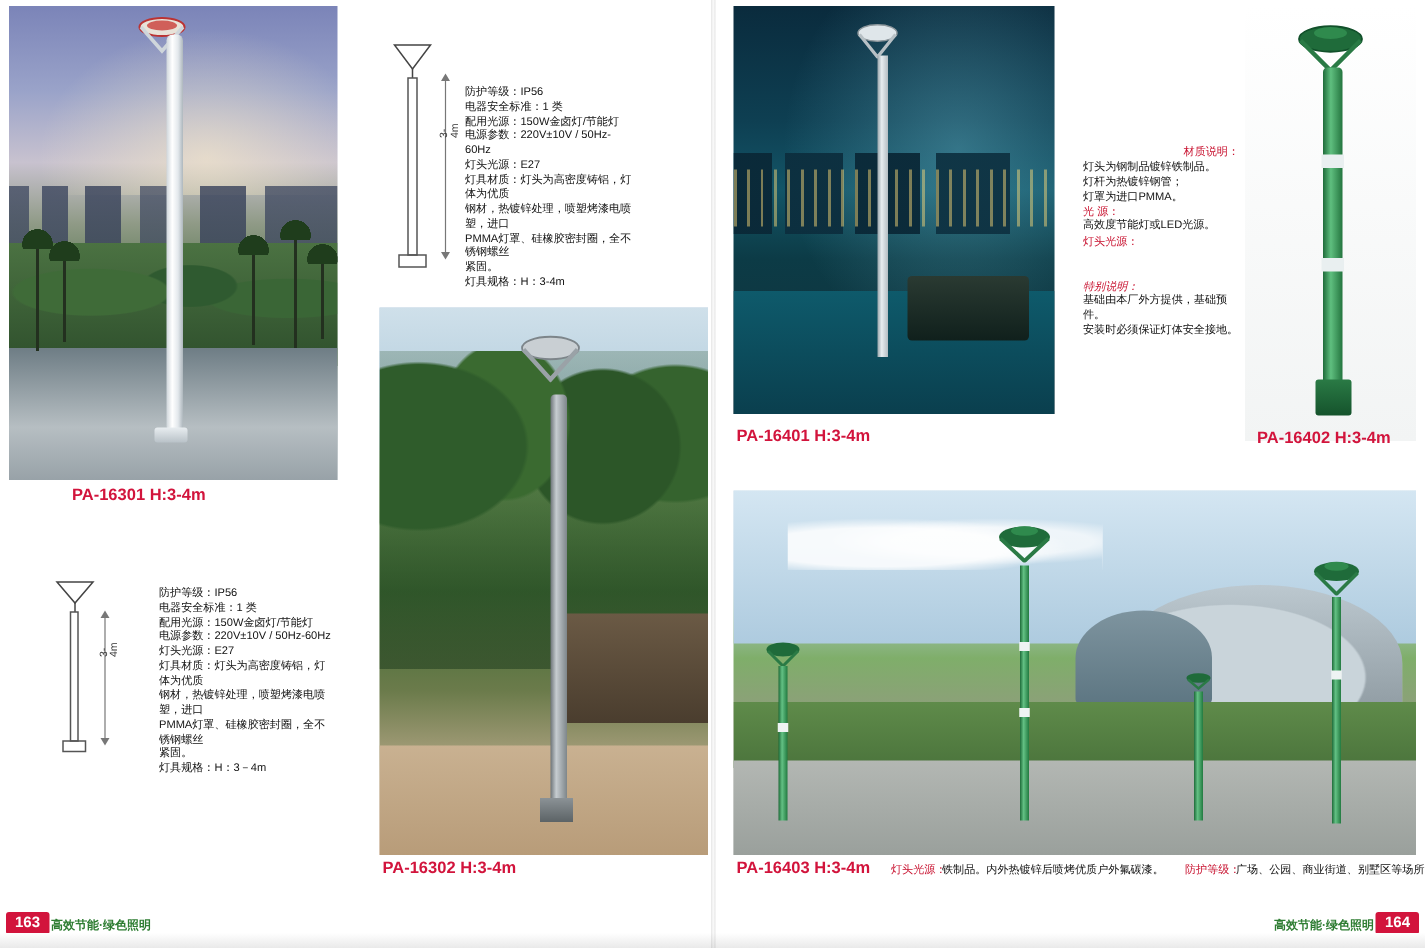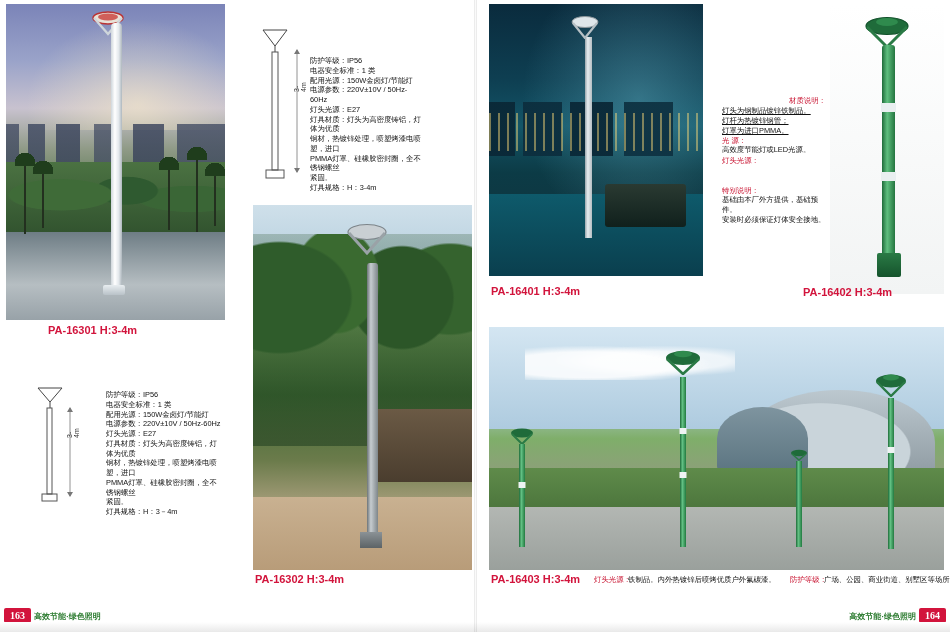--- a/index.html
+++ b/index.html
@@ -31,21 +31,20 @@
   .spec-note.red{color:#c8102e;}
 
   
   .drawing{position:absolute;background:#fff;}
   .drawing svg{display:block;}
 
   
   .footer-bar{
     position:absolute;left:0;right:0;bottom:0;height:34px;
     background:#fff;
-    font-family:Liberation Serif, serif;
   }
   .pagenum{
     position:absolute;bottom:9px;
     font-size:10px;font-weight:bold;color:#fff;
     background:#d2143c;padding:2px 6px;border-radius:2px;
   }
   .footer-text{
     position:absolute;bottom:10px;
     font-size:8px;color:#2e7d32;font-weight:bold;white-space:nowrap;
   }
@@ -293,44 +292,44 @@
       <svg width="30" height="24" viewBox="0 0 30 24">
         <ellipse cx="15" cy="7" rx="13" ry="5.5" fill="#dfe6ea" stroke="#8e979c" stroke-width="1"></ellipse>
         <path d="M3 8 q12 15 12 15 q0 0 12 -15" fill="none" stroke="#b7c0c5" stroke-width="2.2"></path>
       </svg>
     </div>
     <div class="nlamp-pole"></div>
   </div>
   <div class="caption" style="left:491px;top:285px;">PA-16401 H:3-4m</div>
 
   <div class="spec-note red" style="left:722px;top:96px;width:104px;text-align:right;">材质说明：</div>
-  <div class="spec-note" style="left:722px;top:106px;width:104px;text-decoration:underline;">灯头为钢制品镀锌铁制品。
+  <div class="spec-note" style="left:722px;top:106px;width:104px;">灯头为钢制品镀锌铁制品。
 灯杆为热镀锌钢管；
 灯罩为进口PMMA。</div>
   <div class="spec-note red" style="left:722px;top:136px;width:104px;">光  源：</div>
   <div class="spec-note" style="left:722px;top:145px;width:104px;">高效度节能灯或LED光源。</div>
   <div class="spec-note red" style="left:722px;top:156px;width:104px;">灯头光源：</div>
-  <div class="spec-note red" style="left:722px;top:186px;width:104px;">特别说明：</div>
+  <div class="spec-note red" style="left:722px;top:186px;width:104px;font-style:italic;">特别说明：</div>
   <div class="spec-note" style="left:722px;top:195px;width:104px;">基础由本厂外方提供，基础预件。
 安装时必须保证灯体安全接地。</div>
 
   <div class="photo" id="photo-pa16402">
     <div class="ghead">
       <svg width="48" height="34" viewBox="0 0 48 34">
         <ellipse cx="24" cy="10" rx="21" ry="8.5" fill="#1f6b3a" stroke="#11502a" stroke-width="1.2"></ellipse>
         <ellipse cx="24" cy="6" rx="11" ry="4" fill="#2f8a4d"></ellipse>
         <path d="M4 11 q20 20 20 20 q0 0 20 -20" fill="none" stroke="#2a7a45" stroke-width="3"></path>
       </svg>
     </div>
     <div class="gpole"></div>
     <div class="gband" style="top:34%;"></div>
     <div class="gband" style="top:58%;"></div>
     <div class="gbase"></div>
   </div>
-  <div class="caption" style="left:803px;top:286px;text-align:right;">PA-16402 H:3-4m</div>
+  <div class="caption" style="left:838px;top:286px;text-align:right;">PA-16402 H:3-4m</div>
 
   <div class="photo" id="photo-pa16403">
     <div class="psky"></div>
     <div class="pcloud"></div>
     <div class="pbuild"></div>
     <div class="pdome"></div>
     <div class="pgrass"></div>
     <div class="ppave"></div>
 
     <div class="pole-green" style="left:18px;top:100px;width:30px;height:120px;">

